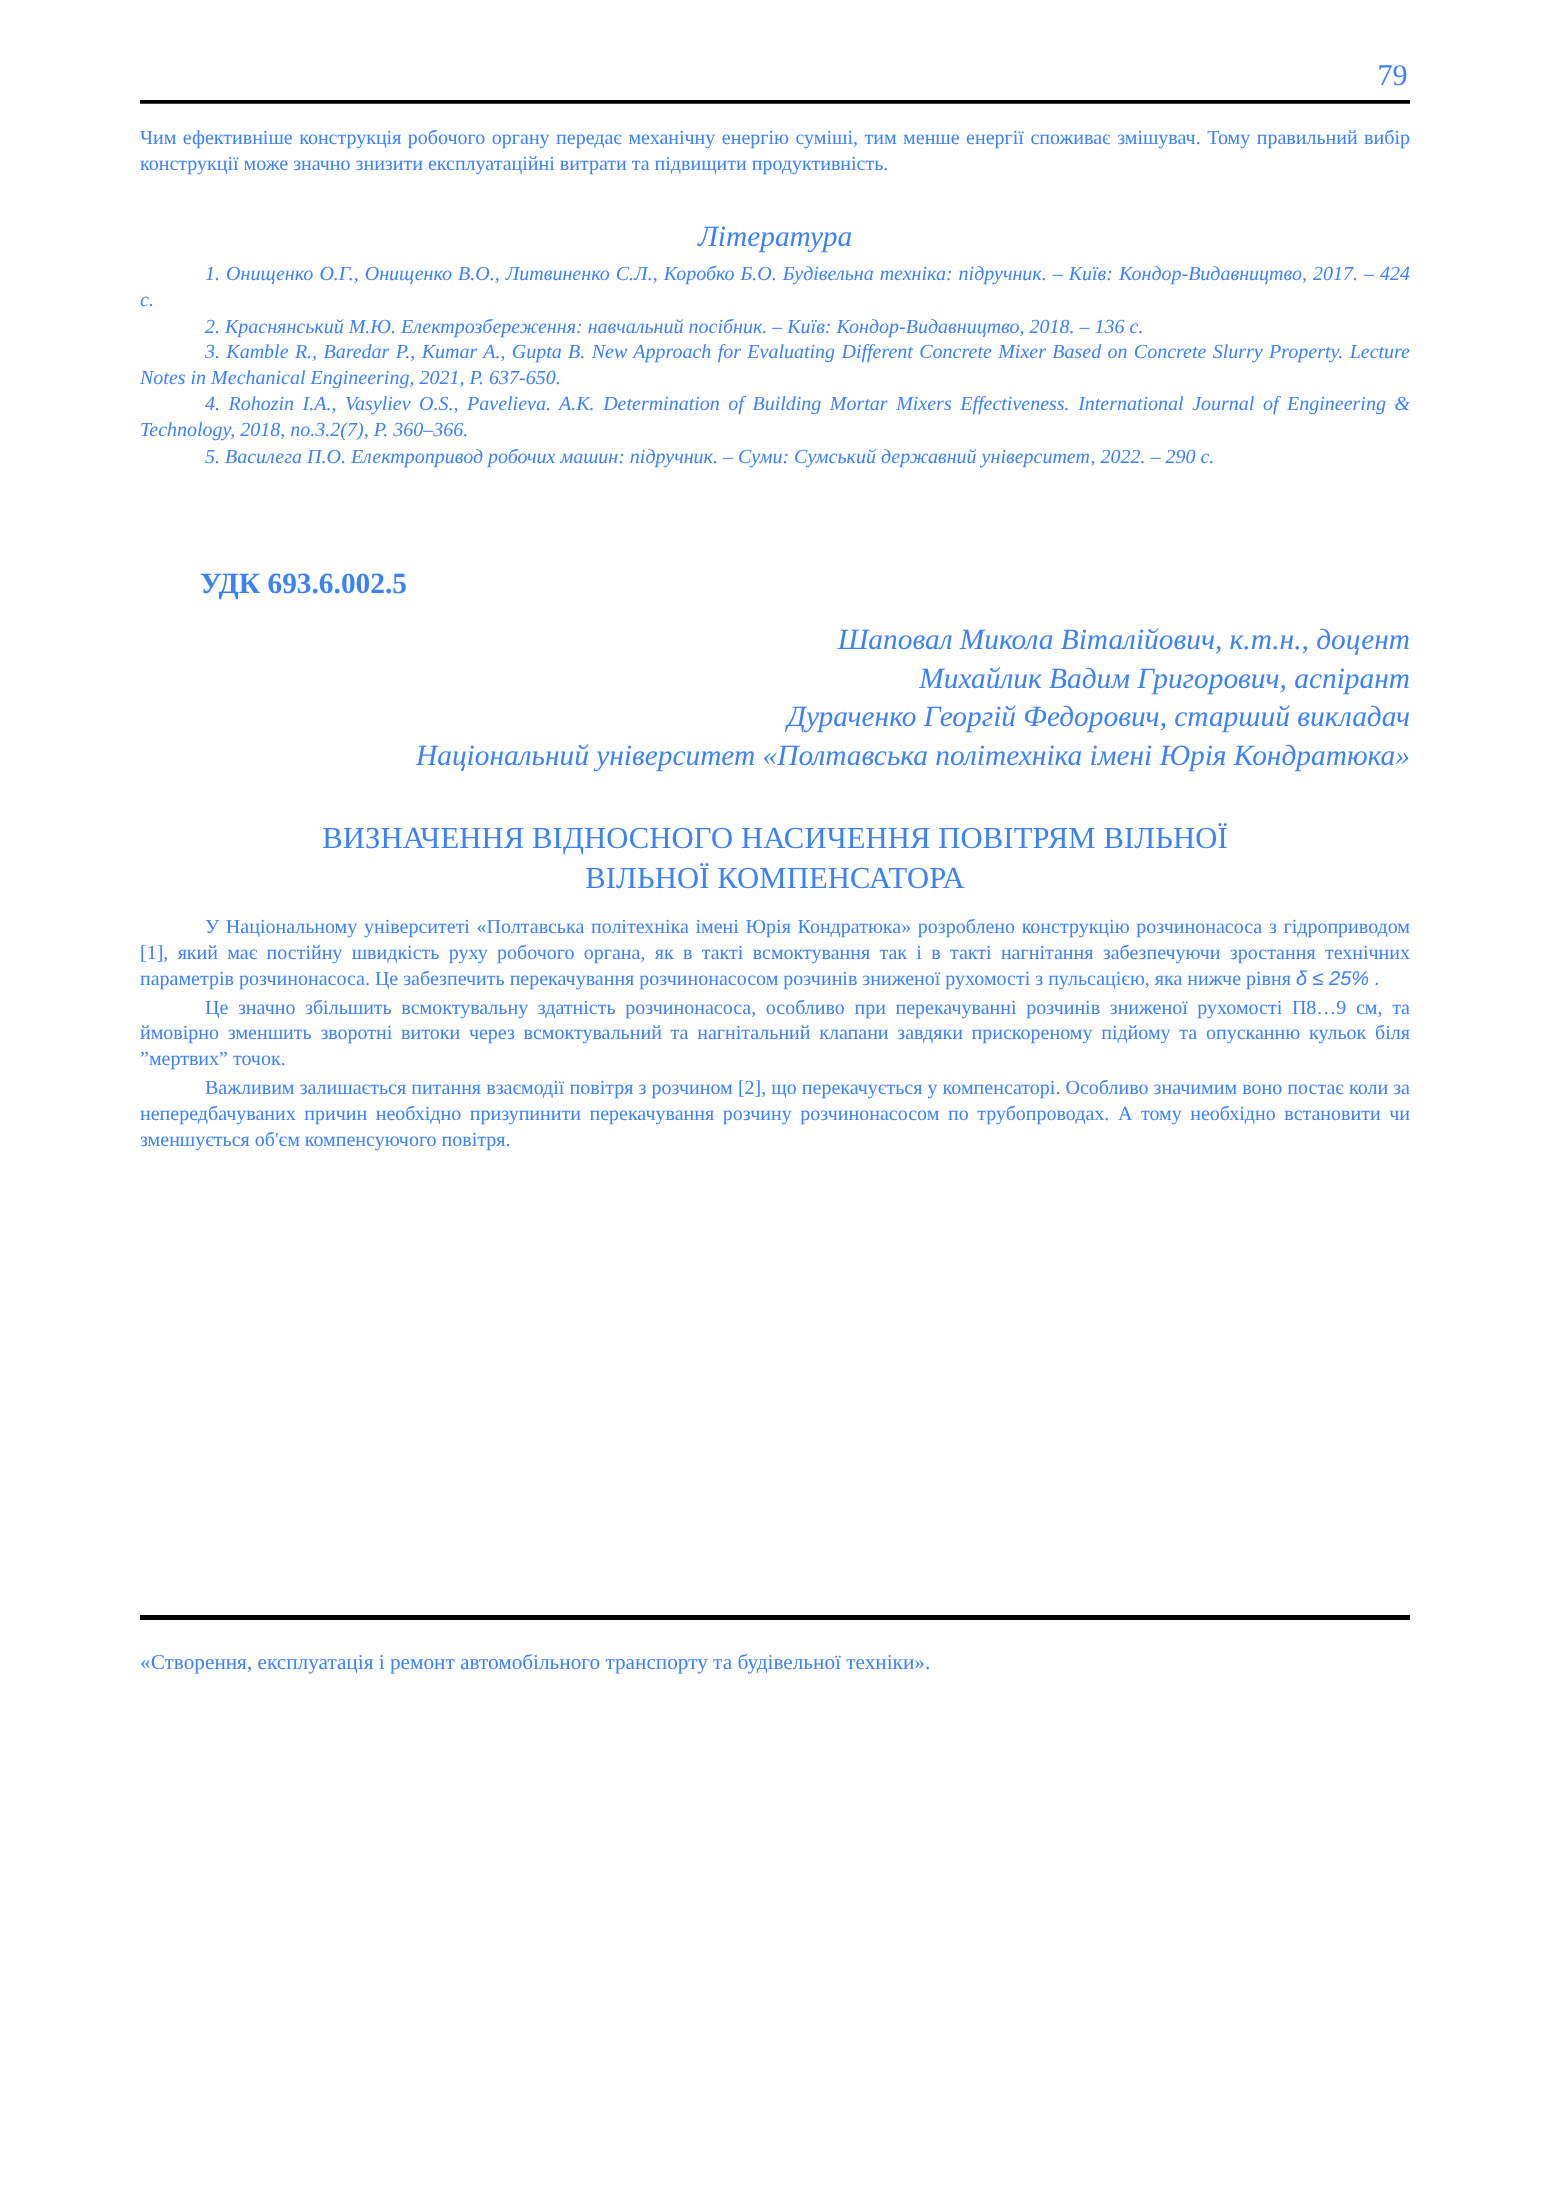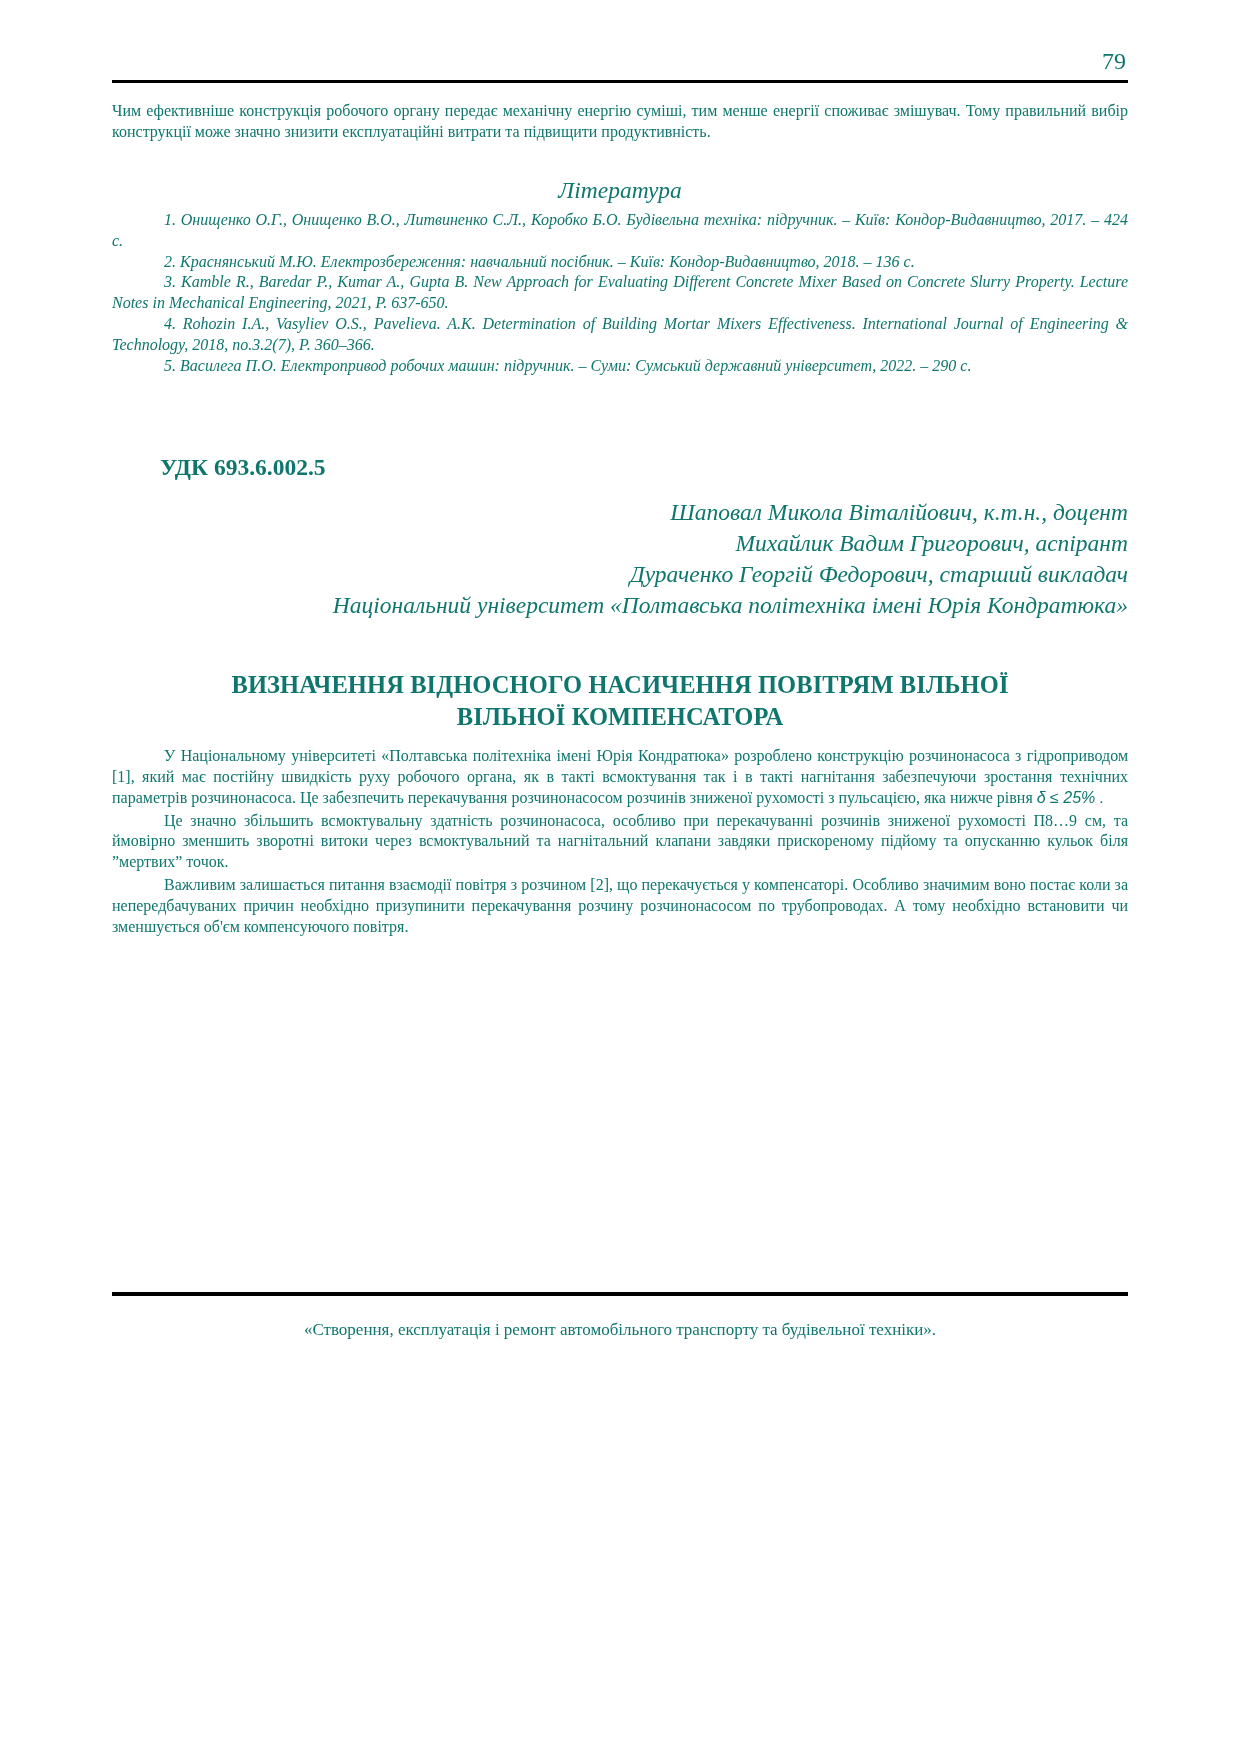--- a/index.html
+++ b/index.html
@@ -6,21 +6,21 @@
     margin: 0;
     padding: 0;
     background: #ffffff;
   }
   .page {
     position: relative;
     width: 1240px;
     height: 1378px;
     background: #ffffff;
     font-family: "Liberation Serif", "DejaVu Serif", serif;
-    color: #0f766e;
+    color: #3b82f6;
     box-sizing: border-box;
   }
   .content {
     position: absolute;
     left: 112px;
     right: 112px;
     top: 48px;
   }
   .page-number {
     text-align: right;
@@ -71,25 +71,25 @@
     text-align: right;
     margin-top: 16px;
   }
   .affil {
     font-style: italic;
     font-size: 23.5px;
     text-align: right;
     line-height: 1.32;
   }
   .title {
-    font-weight: bold;
+    font-weight: normal;
     font-size: 24.5px;
     text-align: center;
     line-height: 1.28;
-    margin-top: 48px;
+    margin-top: 34px;
     margin-bottom: 14px;
     letter-spacing: 0.1px;
   }
   .body-p {
     margin-top: 2px;
   }
   .formula {
     font-style: italic;
     font-family: Liberation Sans, sans-serif;
   }
@@ -98,21 +98,20 @@
     left: 112px;
     right: 112px;
     bottom: 82px;
     border-top: 4px solid #000;
   }
   .footer-text {
     position: absolute;
     left: 112px;
     right: 112px;
     bottom: 38px;
-    text-align: center;
     font-size: 17px;
     font-family: "Liberation Serif", serif;
   }
 </style>
 </head>
 <body>
 
 <div class="page">
 
   <div class="content">

